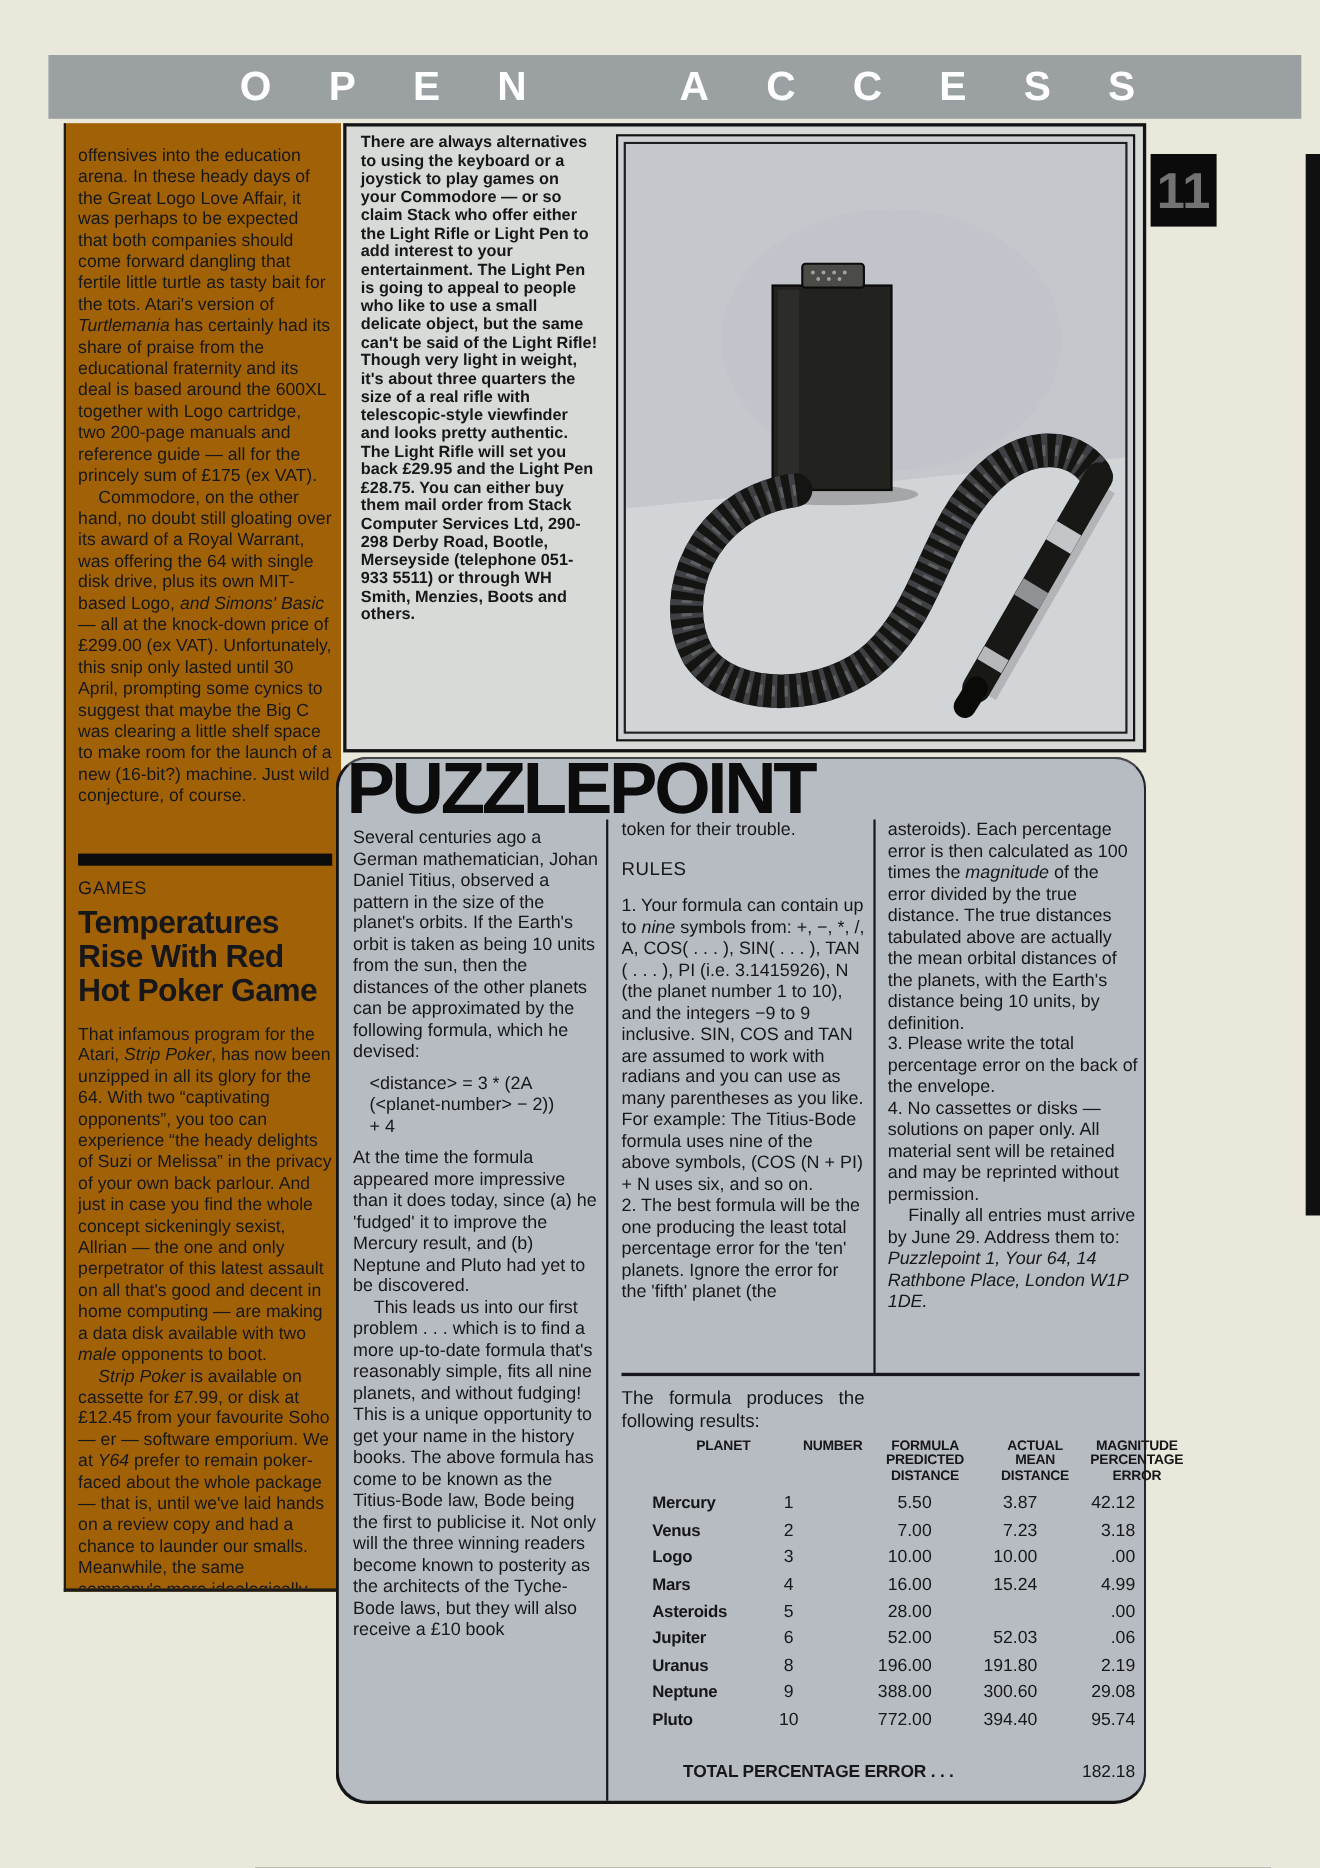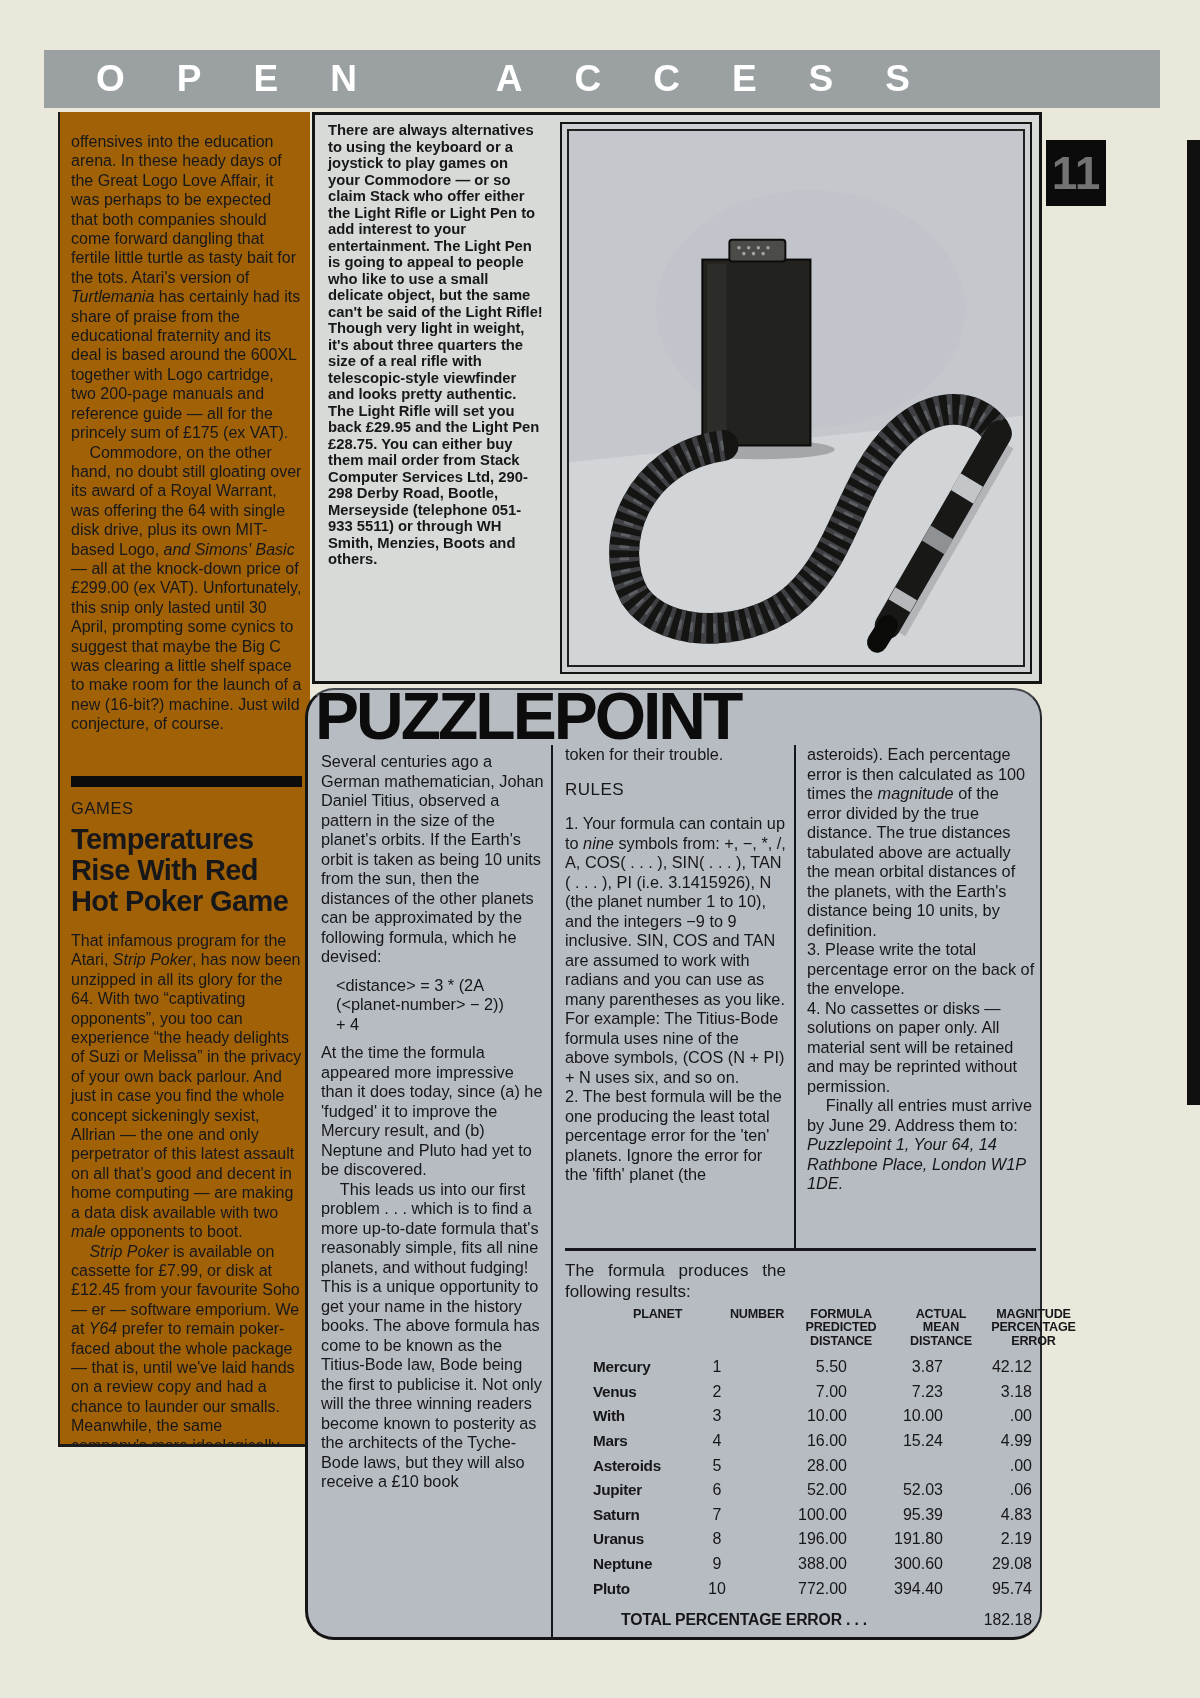--- a/index.html
+++ b/index.html
@@ -1,21 +1,21 @@
 <!DOCTYPE html>
 <html><head>
 <meta charset="utf-8">
 <style>
   html,body{margin:0;padding:0;background:#777;}
   #page{position:relative;width:1200px;height:1698px;background:#eae7db;
         font-family:"Liberation Sans","DejaVu Sans",sans-serif;color:#17171a;overflow:hidden;}
 
   
   .banner{position:absolute;top:50px;left:44px;width:1116px;height:58px;background:#9ba1a3;
-          display:flex;align-items:center;}
+          display:flex;align-items:center;justify-content:center;padding-left:23px;}
   .banner span{color:#fff;font-weight:bold;font-size:37px;letter-spacing:52px;word-spacing:26px;
                text-indent:52px;white-space:nowrap;}
 
   
   .pagenum{position:absolute;top:140px;left:1046px;width:60px;height:66px;background:#0b0b0b;color:#737373;
            display:flex;align-items:center;justify-content:center;font-size:46px;font-weight:bold;}
   .right-strip{position:absolute;top:140px;left:1187px;width:13px;height:965px;background:#101010;}
 
   
   .leftcol{position:absolute;top:112px;left:58px;width:252px;height:1335px;background:#a16207;
@@ -61,21 +61,21 @@
                  font-size:17px;line-height:21px;text-align:justify;}
   .pz-table{position:absolute;left:285px;top:618px;width:445px;}
   .thead,.trow{display:grid;grid-template-columns:92px 64px 104px 96px 89px;}
   .hcell{font-size:12.6px;line-height:13.4px;font-weight:800;white-space:pre-line;text-align:center;letter-spacing:-0.2px;}
   .hcell.c0{text-align:left;}
   .thead{margin-bottom:10px;align-items:start;margin-left:40px;}
   .trow{height:24.6px;font-size:16px;}
   .trow .c0{font-weight:800;letter-spacing:-0.3px;font-size:15.3px;}
   .trow .c1{text-align:center;}
   .trow .c2,.trow .c3,.trow .c4{text-align:right;padding-right:6px;}
-  .total{display:grid;grid-template-columns:1fr 89px;margin-top:7px;font-size:15.8px;}
+  .total{display:grid;grid-template-columns:1fr 89px;margin-top:22px;font-size:15.8px;}
   .total .lbl{font-weight:800;padding-left:28px;letter-spacing:-0.2px;}
   .total .val{text-align:right;padding-right:6px;}
 </style>
 </head>
 <body>
 
 <div id="page">
 
   <div class="banner">
     <span>OPEN ACCESS</span>
@@ -200,21 +200,21 @@
 
   <div class="trow">
     <span class="c0">Venus</span>
     <span class="c1">2</span>
     <span class="c2">7.00</span>
     <span class="c3">7.23</span>
     <span class="c4">3.18</span>
   </div>
 
   <div class="trow">
-    <span class="c0">With</span>
+    <span class="c0">Logo</span>
     <span class="c1">3</span>
     <span class="c2">10.00</span>
     <span class="c3">10.00</span>
     <span class="c4">.00</span>
   </div>
 
   <div class="trow">
     <span class="c0">Mars</span>
     <span class="c1">4</span>
     <span class="c2">16.00</span>
@@ -231,27 +231,20 @@
   </div>
 
   <div class="trow">
     <span class="c0">Jupiter</span>
     <span class="c1">6</span>
     <span class="c2">52.00</span>
     <span class="c3">52.03</span>
     <span class="c4">.06</span>
   </div>
 
-  <div class="trow">
-    <span class="c0">Saturn</span>
-    <span class="c1">7</span>
-    <span class="c2">100.00</span>
-    <span class="c3">95.39</span>
-    <span class="c4">4.83</span>
-  </div>
 
   <div class="trow">
     <span class="c0">Uranus</span>
     <span class="c1">8</span>
     <span class="c2">196.00</span>
     <span class="c3">191.80</span>
     <span class="c4">2.19</span>
   </div>
 
   <div class="trow">

